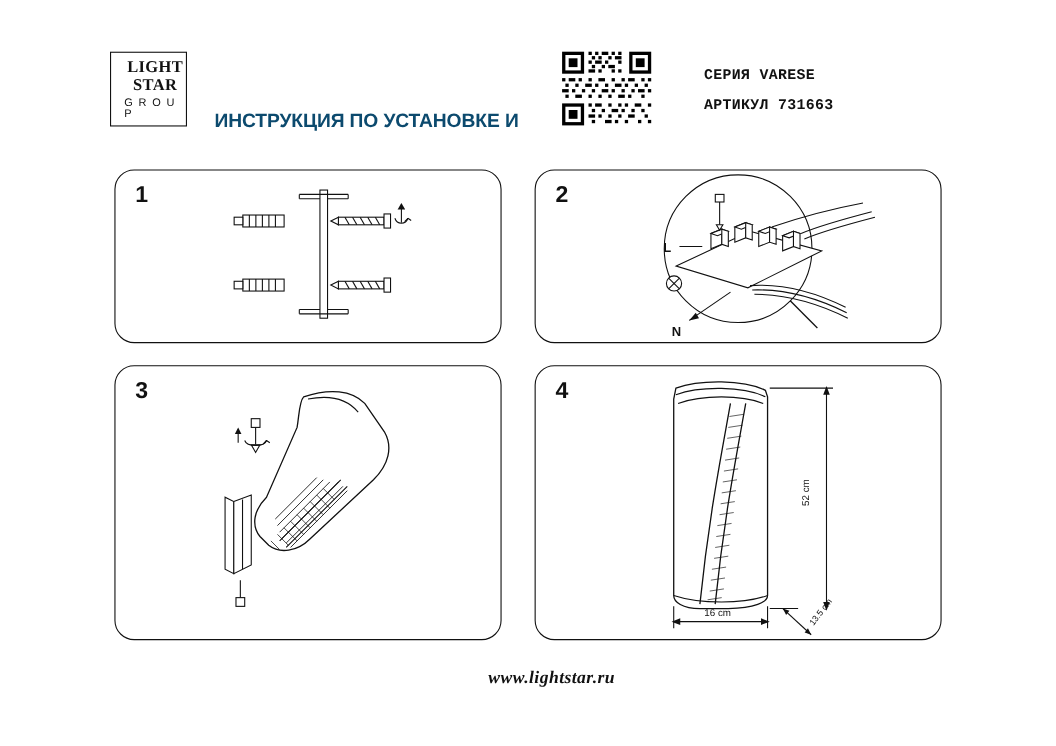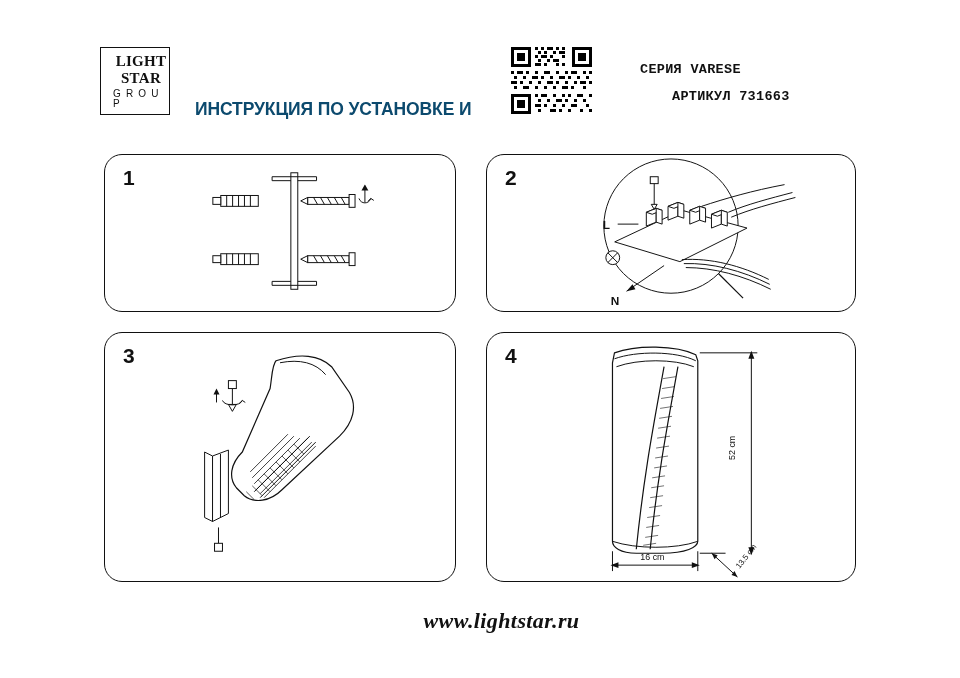--- a/index.html
+++ b/index.html
@@ -78,21 +78,21 @@
     position: absolute;
     left: 540px; top: 18px;
     width: 230px;
     font-family: Liberation Mono, monospace;
     font-weight: bold;
     font-size: 13.5px;
     color: #111;
     line-height: 1.1;
   }
   .meta-series { margin-bottom: 12px; letter-spacing: 0.3px; }
-  .meta-article { letter-spacing: 0.3px; margin-left: 32px; }
+  .meta-article { letter-spacing: 0.3px; }
 
   
   .panel {
     position: absolute;
     border: 1.2px solid #111;
     border-radius: 18px;
     background: #fff;
   }
   #panel-1 { left: 104px; top: 154px; width: 352px; height: 158px; }
   #panel-2 { left: 486px; top: 154px; width: 370px; height: 158px; }
@@ -115,21 +115,21 @@
   .footer {
     position: absolute;
     left: 0; top: 608px;
     width: 960px;
     text-align: center;
   }
   .footer-url {
     font-family: "Liberation Serif", serif;
     font-weight: bold;
     font-style: italic;
-    font-size: 22px;
+    font-size: 16px;
     letter-spacing: 0.4px;
     color: #111;
     margin-left: 43px;
   }
 </style>
 </head>
 <body>
 
 <div class="page">
 

